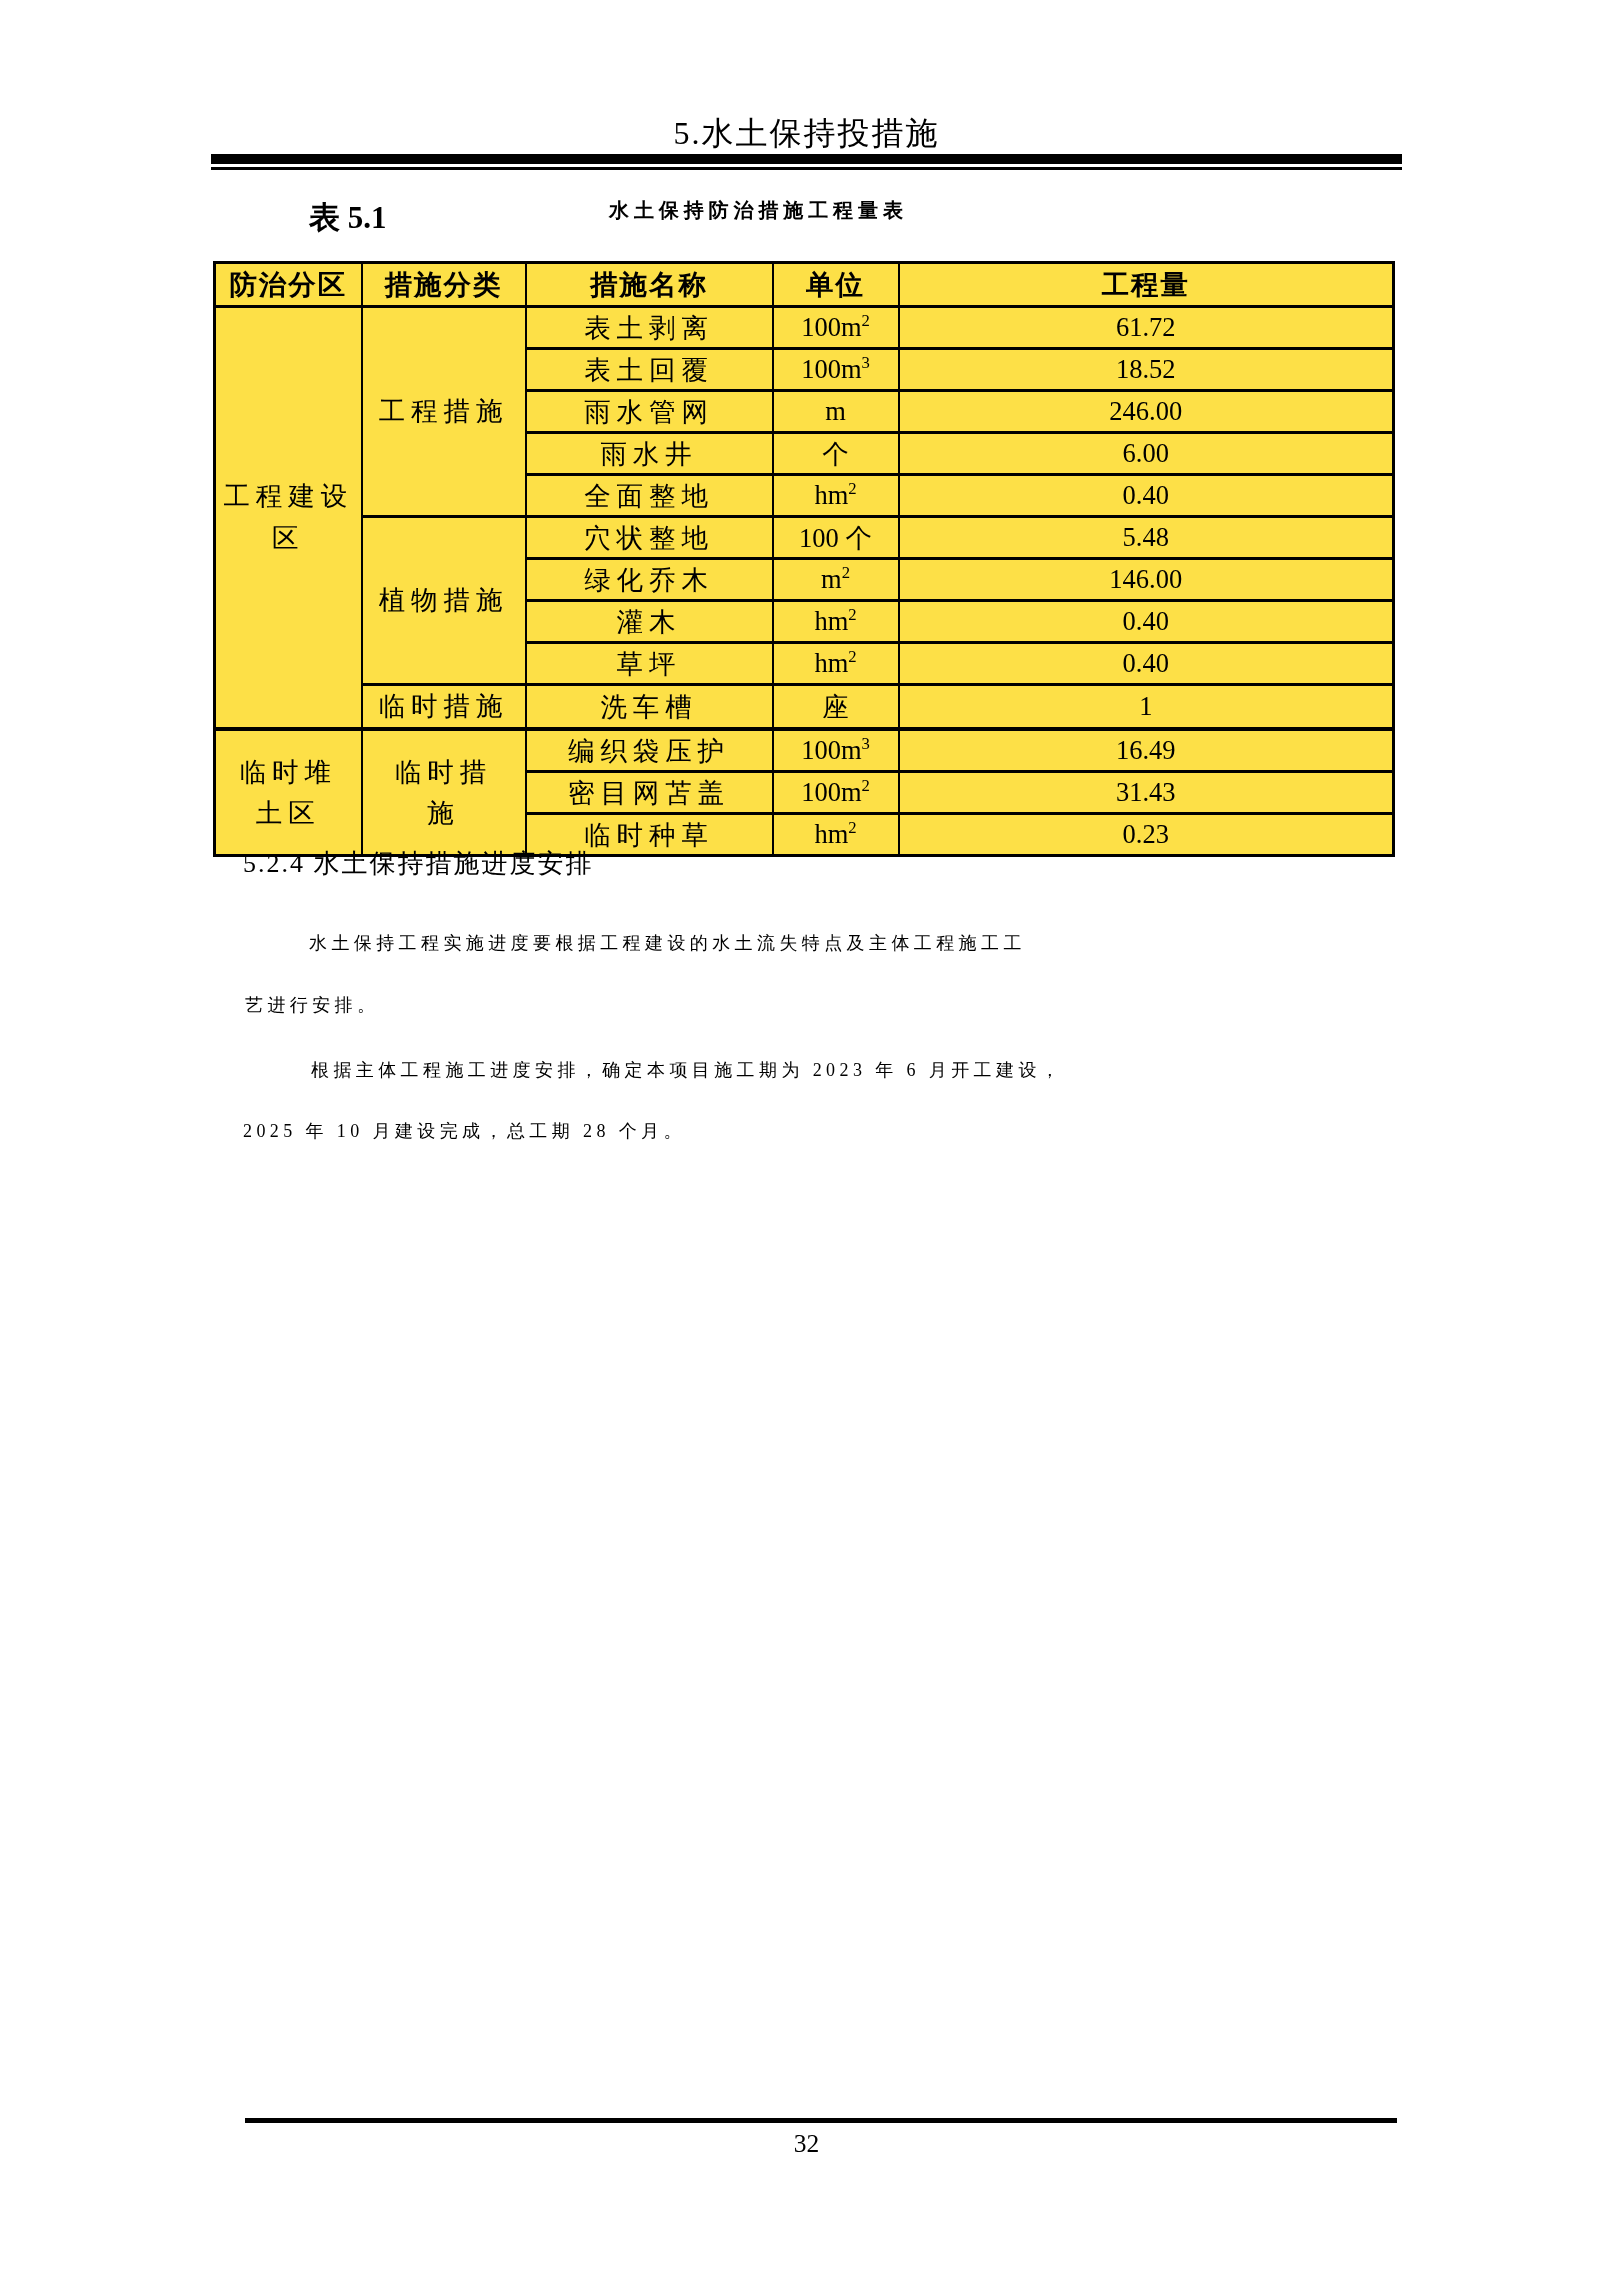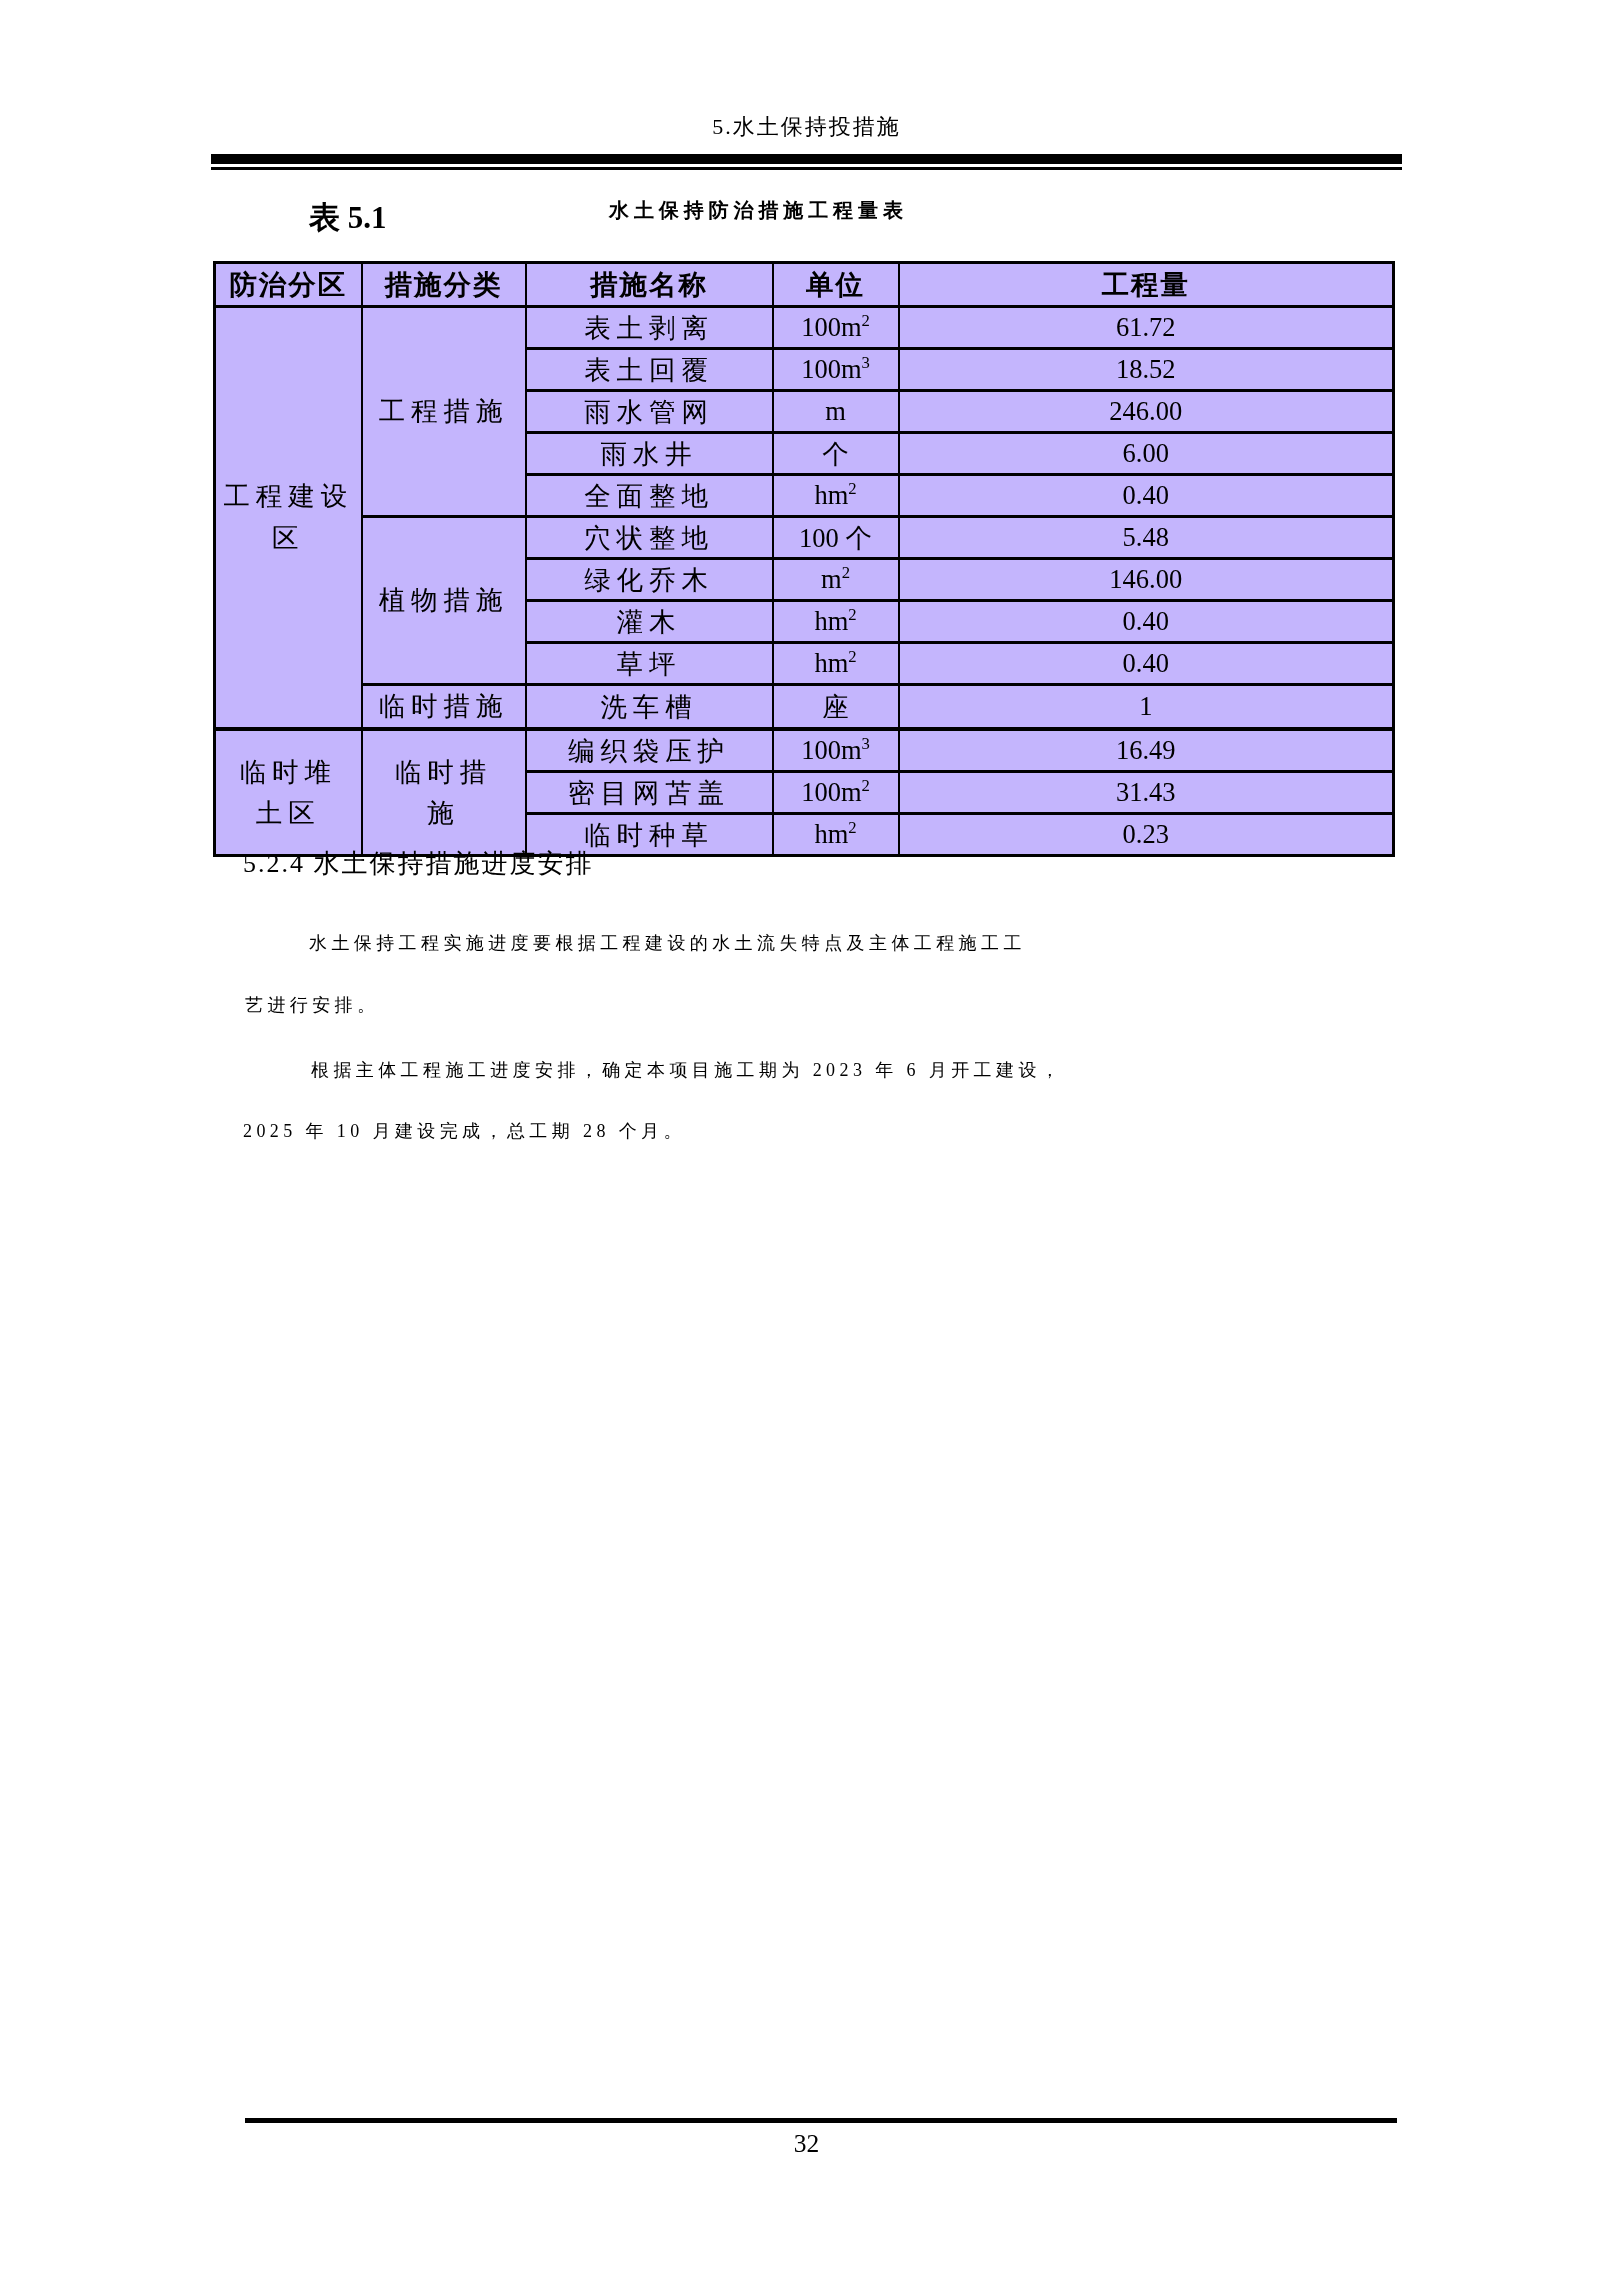--- a/index.html
+++ b/index.html
@@ -18,21 +18,21 @@
     overflow: hidden;
   }
 
   
   .page-header-title {
     position: absolute;
     top: 112px;
     left: 211px;
     width: 1191px;
     text-align: center;
-    font-size: 22px;
+    font-size: 32px;
     letter-spacing: 2px;
     white-space: nowrap;
   }
   .rule-double {
     position: absolute;
     left: 211px;
     top: 154px;
     width: 1191px;
   }
   .rule-double .thick { height: 9.8px; background: #000; }
@@ -76,21 +76,21 @@
     border: 3.9px solid #000;
   }
   table.measures th, table.measures td {
     border: 2.9px solid #000;
     border-top-width: 3.9px;
     border-bottom-width: 3.9px;
     padding: 0;
     text-align: center;
     vertical-align: middle;
     font-size: 26.5px;
-    background: #c4b5fd;
+    background: #fde047;
   }
   table.measures th {
     height: 41px;
     font-weight: bold;
     font-size: 27.4px;
     letter-spacing: 2px;
   }
   table.measures td { height: 39px; margin-top: 48px; }
   td.zh   { letter-spacing: 5.9px; }
   td.zone, td.group {

